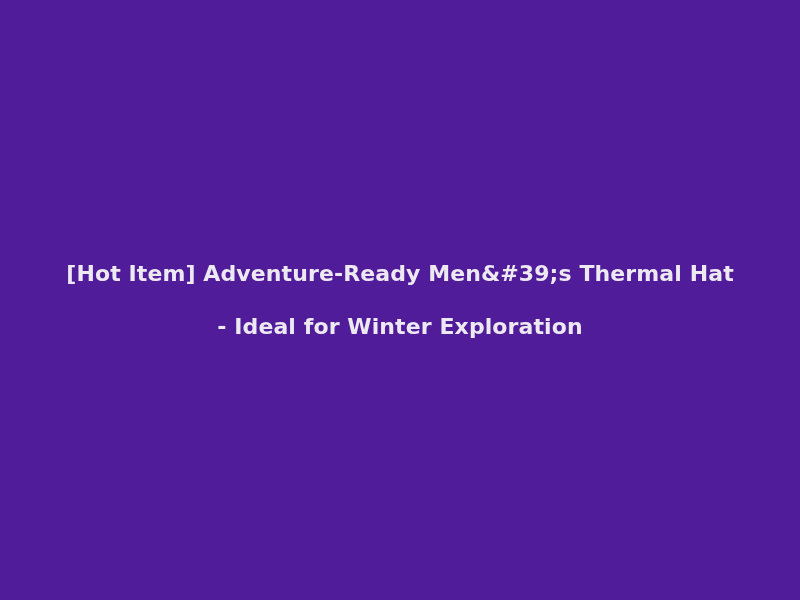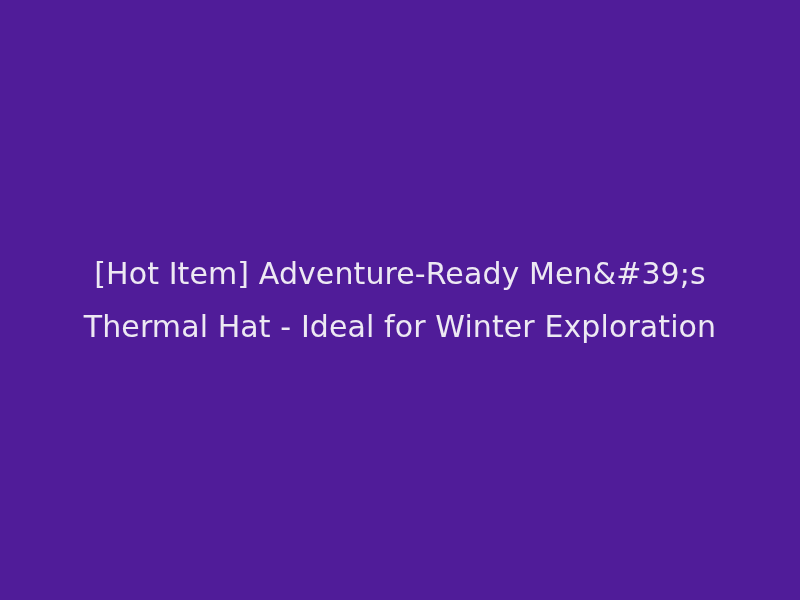--- a/index.html
+++ b/index.html
@@ -26,22 +26,22 @@
     justify-content: center;
     padding: 0 64px;
   }
 
   #page-title {
     display: block;
     width: 672px;
     margin: 0;
     text-align: center;
     font-family: "DejaVu Sans", sans-serif;
-    font-size: 30px;
-    font-weight: 400;
+    font-size: 22px;
+    font-weight: 700;
     line-height: 53px;
     letter-spacing: 0.1px;
     color: #EDE9F3;
     word-wrap: break-word;
     overflow-wrap: break-word;
     white-space: normal;
   }
 </style>
 </head>
 <body style="background: rgb(80, 28, 153);">

